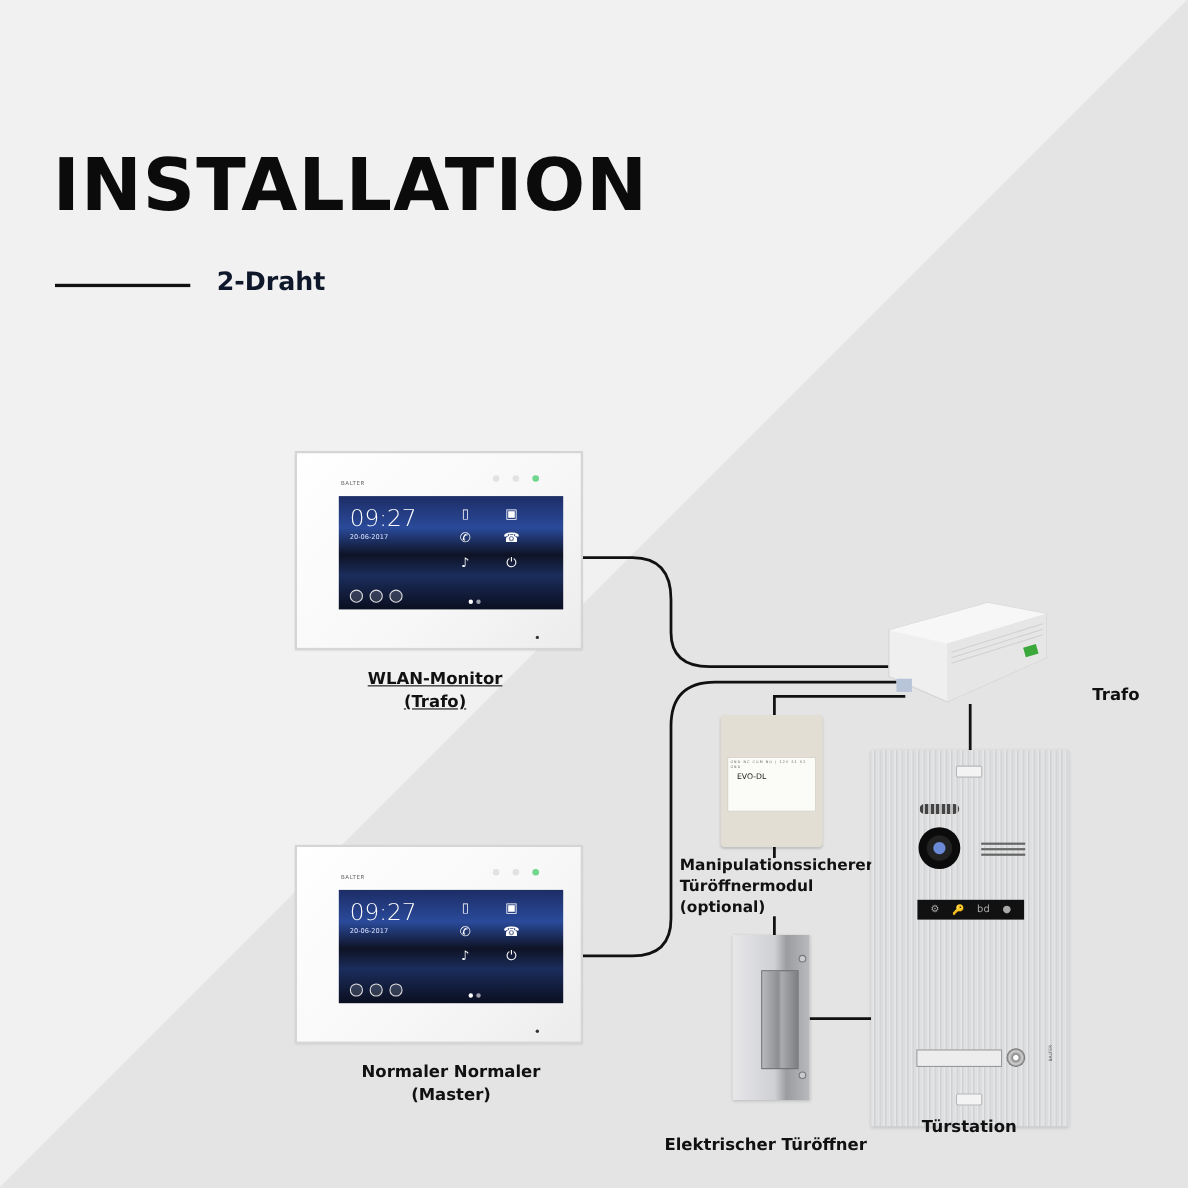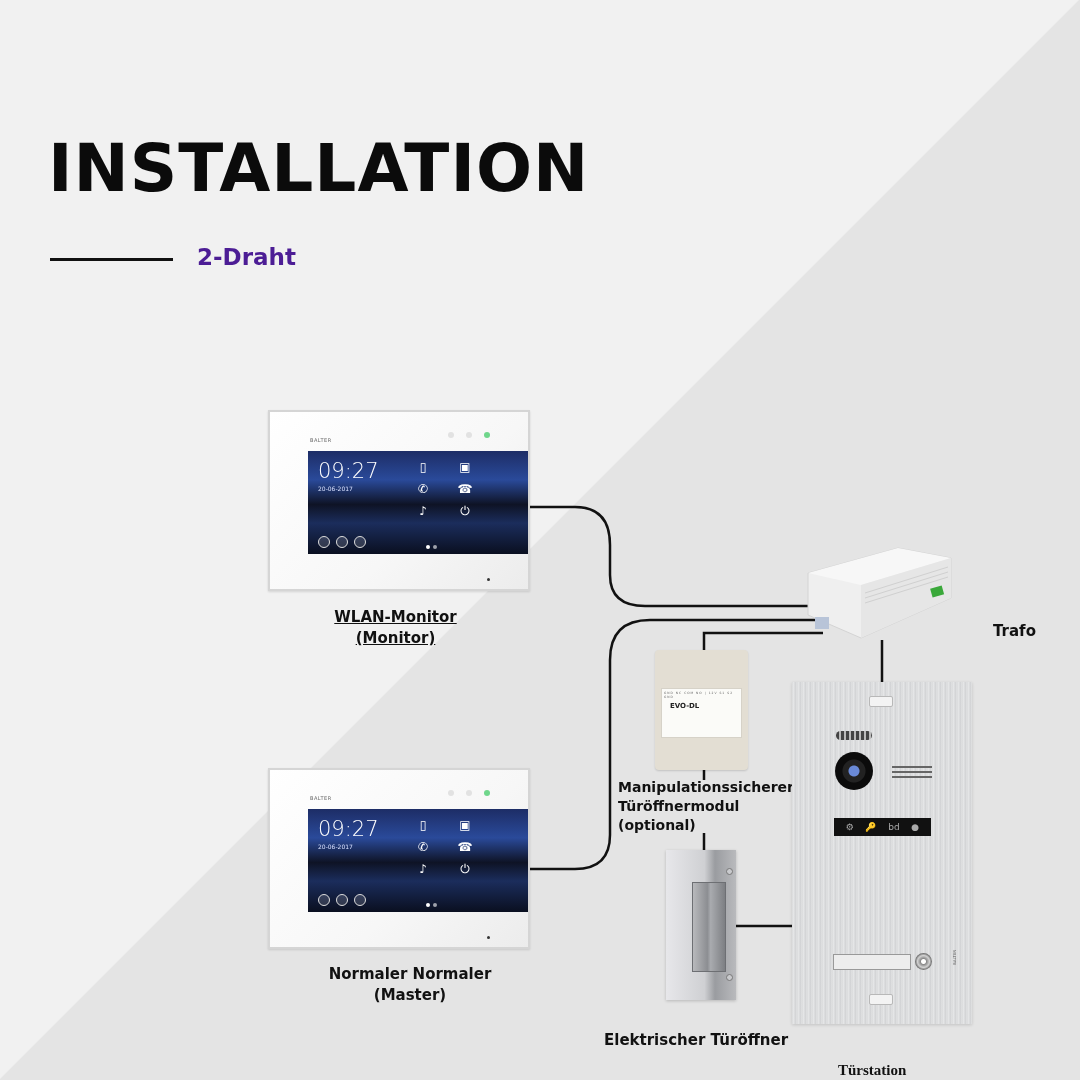--- a/index.html
+++ b/index.html
@@ -20,37 +20,37 @@
     font-family: "DejaVu Sans", sans-serif;
     font-weight: bold; font-size: 66px; letter-spacing: 1px;
     color: #0b0b0b; z-index: 2;
   }
   .sub-line {
     position: absolute; left: 50px; top: 258px; width: 123px; height: 3px;
     background: #111; z-index: 2;
   }
   .subtitle {
     position: absolute; left: 197px; top: 244px;
-    font-weight: bold; font-size: 23px; color: #4c1d95; z-index: 2;
+    font-weight: bold; font-size: 23px; color: #0f172a; z-index: 2;
   }
   svg.wires { position: absolute; inset: 0; z-index: 1; }
 
   
   .monitor {
     position: absolute; width: 262px; height: 181px;
     background: linear-gradient(135deg, #ffffff 0%, #f7f7f7 60%, #ececec 100%);
     border: 2px solid #d5d5d5; box-shadow: 0 1px 2px rgba(0,0,0,0.12);
     z-index: 3;
   }
   .monitor .brand { position: absolute; left: 40px; top: 25px; font-size: 5px; color: #666; letter-spacing: .5px; }
   .monitor .leds { position: absolute; right: 38px; top: 20px; display: flex; gap: 12px; }
   .monitor .led { width: 6px; height: 6px; border-radius: 50%; background: #e2e2e2; }
   .monitor .led.green { background: #6fd68b; }
   .monitor .screen {
-    position: absolute; left: 38px; top: 39px; width: 220px; height: 103px;
+    position: absolute; left: 38px; top: 39px; width: 204px; height: 103px;
     background: linear-gradient(to bottom, #1d2d66 0%, #2a4a9a 28%, #0e1325 52%, #1b2d5c 70%, #0a0f20 100%);
     overflow: hidden;
   }
   .screen .time { position: absolute; left: 10px; top: 8px; color: #fff; font-size: 21px; font-family: "DejaVu Sans", sans-serif; font-weight: 300; }
   .screen .date { position: absolute; left: 10px; top: 34px; color: #d8e0ff; font-size: 6px; }
   .screen .grid { position: absolute; left: 94px; top: 10px; width: 84px; display: grid; grid-template-columns: 1fr 1fr; row-gap: 10px; }
   .screen .app { color: #fff; font-size: 12px; text-align: center; line-height: 12px; }
   .screen .bottom-icons { position: absolute; left: 10px; bottom: 6px; display: flex; gap: 6px; }
   .screen .bi { width: 12px; height: 12px; border-radius: 50%; border: 1px solid #ddd; background: rgba(255,255,255,.15); }
   .screen .dots { position: absolute; left: 118px; bottom: 5px; display: flex; gap: 3px; }
@@ -65,21 +65,21 @@
   .trafo {
     position: absolute; left: 803px; top: 543px; width: 150px; height: 98px; z-index: 3;
   }
   
   .evo {
     position: absolute; left: 655px; top: 650px; width: 93px; height: 120px;
     background: #e3ded3; border-radius: 4px; z-index: 3;
     box-shadow: 0 1px 2px rgba(0,0,0,.15);
   }
   .evo .panel { position: absolute; left: 6px; top: 38px; width: 81px; height: 50px; background: #fbfbf8; border: 1px solid #d6d2c8; }
-  .evo .name { position: absolute; left: 8px; top: 13px; font-size: 7px; font-weight: bold; color: #222; }
+  .evo .name { position: absolute; left: 8px; top: 13px; font-size: 7px; font-weight: normal; color: #222; }
   .evo .terminals { position: absolute; left: 2px; top: 2px; font-size: 3px; color: #666; letter-spacing: 1px; }
 
   
   .lock {
     position: absolute; left: 666px; top: 850px; width: 70px; height: 150px; z-index: 3;
     background: linear-gradient(90deg, #e7e7ea 0%, #cfd0d3 55%, #9a9ca0 70%, #b9babd 100%);
     box-shadow: 0 1px 3px rgba(0,0,0,.2);
   }
   .lock .bolt { position: absolute; left: 26px; top: 32px; width: 34px; height: 90px; background: linear-gradient(90deg, #b8b9bc, #8c8e92 45%, #a9abaf 55%, #7d7f83); border: 1px solid #6d6f73; }
   .lock .screw { position: absolute; left: 60px; width: 7px; height: 7px; border-radius: 50%; background: #c9cacd; border: 1px solid #777; }
@@ -152,21 +152,21 @@
     </div>
     <div class="dots">
       <span class="dot active"></span>
       <span class="dot"></span>
     </div>
   </div>
   <div class="mic"></div>
 </div>
 <div class="label" style="left:318px; top:607px; width:155px;text-decoration:underline;">
   <div>WLAN-Monitor</div>
-  <div>(Monitor)</div>
+  <div>(Trafo)</div>
 </div>
 
 <div class="monitor" style="left:268px; top:768px;">
   <div class="brand">BALTER</div>
   <div class="leds">
     <span class="led"></span>
     <span class="led"></span>
     <span class="led green"></span>
   </div>
   <div class="screen">
@@ -241,13 +241,13 @@
     <span>⚙</span>
     <span>🔑</span>
     <span>bd</span>
     <span>●</span>
   </div>
   <div class="namebar"></div>
   <div class="bell"></div>
   <div class="brand">BALTER</div>
   <div class="slot" style="top:312px;"></div>
 </div>
-<div class="label" style="left:838px; top:1060px;font-family:Liberation Serif, serif;">Türstation</div>
+<div class="label" style="left:838px; top:1014px;">Türstation</div>
 
 </body></html>

